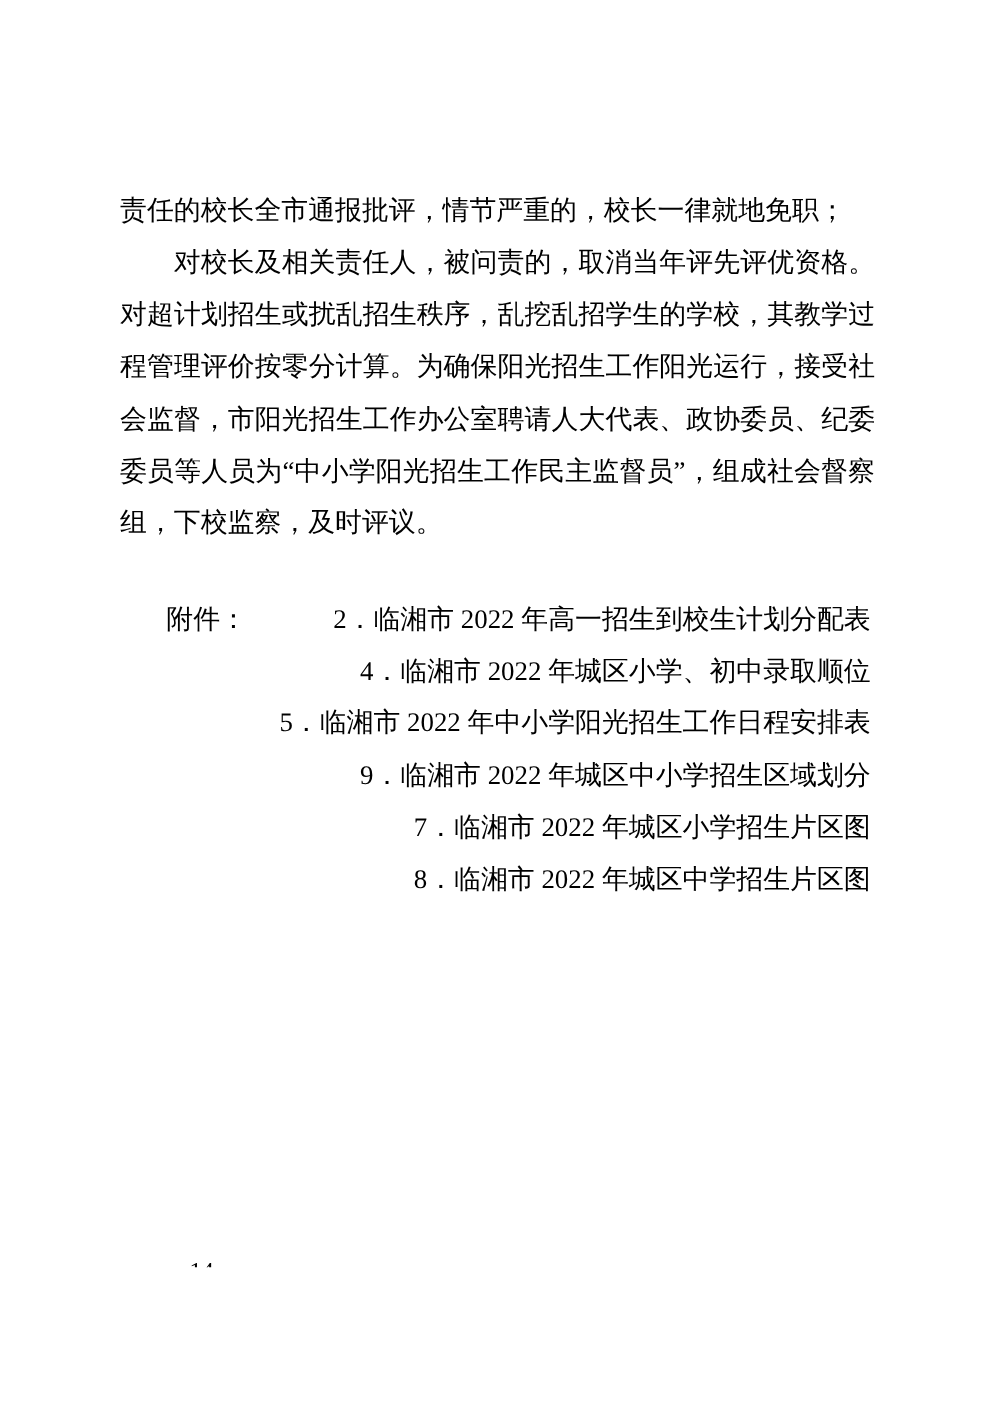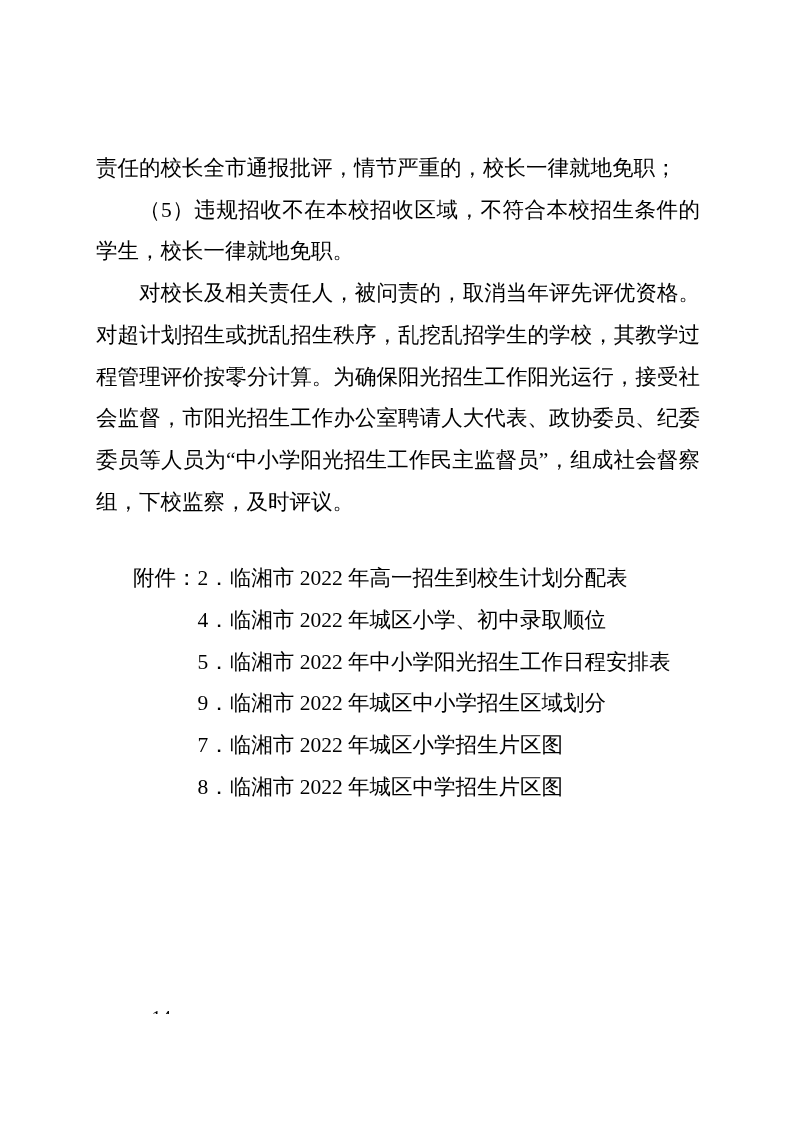--- a/index.html
+++ b/index.html
@@ -31,22 +31,23 @@
     padding: 0;
   }
   .para-indent {
     text-indent: 2em;
   }
   .attachments {
     display: flex;
     align-items: flex-start;
     margin-top: 35px;
     padding-left: 37px;
-    text-align: left;
+    text-align: right;
     white-space: nowrap;
+    gap: 26px;
   }
   .att-label {
     flex: 0 0 auto;
     font-size: 21.5px;
     line-height: 41.7px;
   }
   .att-items {
     flex: 0 0 auto;
   }
   .att-item {
@@ -61,21 +62,20 @@
     line-height: 24px;
   }
 </style>
 </head>
 <body>
 
 <div class="page">
 
   <div class="body-text">
     <p class="para">责任的校长全市通报批评，情节严重的，校长一律就地免职；</p>
-    <p class="para para-indent">（5）违规招收不在本校招收区域，不符合本校招生条件的学生，校长一律就地免职。</p>
     <p class="para para-indent">对校长及相关责任人，被问责的，取消当年评先评优资格。对超计划招生或扰乱招生秩序，乱挖乱招学生的学校，其教学过程管理评价按零分计算。为确保阳光招生工作阳光运行，接受社会监督，市阳光招生工作办公室聘请人大代表、政协委员、纪委委员等人员为“中小学阳光招生工作民主监督员”，组成社会督察组，下校监察，及时评议。</p>
 
     <div class="attachments">
       <div class="att-label">附件：</div>
       <div class="att-items">
         <div class="att-item">2．临湘市 2022 年高一招生到校生计划分配表</div>
         <div class="att-item">4．临湘市 2022 年城区小学、初中录取顺位</div>
         <div class="att-item">5．临湘市 2022 年中小学阳光招生工作日程安排表</div>
         <div class="att-item">9．临湘市 2022 年城区中小学招生区域划分</div>
         <div class="att-item">7．临湘市 2022 年城区小学招生片区图</div>

